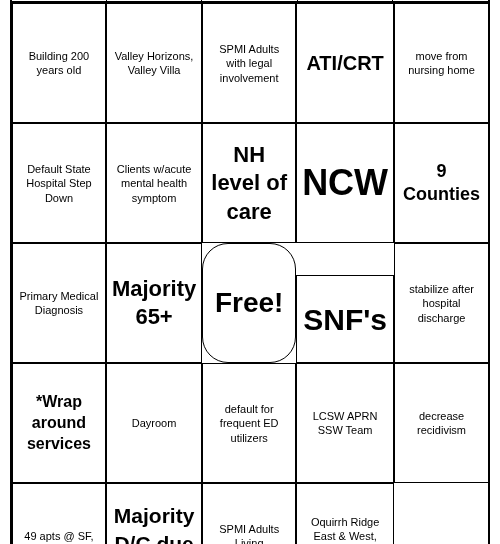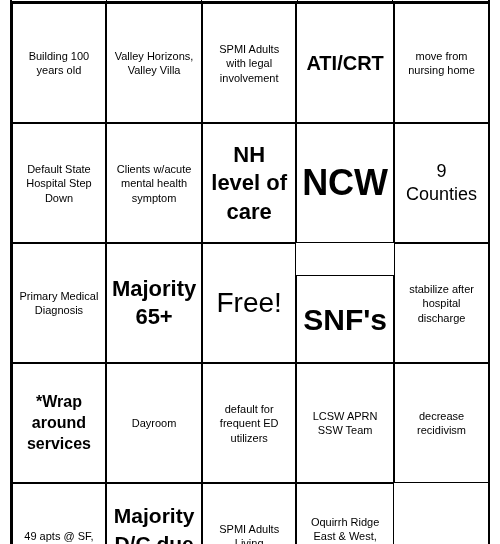--- a/index.html
+++ b/index.html
@@ -65,31 +65,32 @@
       border-right: none;
     }
 
     .bingo-cell.large-text {
       font-size: 20px;
       font-weight: bold;
     }
 
     .bingo-cell.free {
       font-size: 28px;
-      font-weight: normal;
+      font-weight: bold;
+      border-radius: 26px;
     }
 
     .bingo-cell.ncw {
       font-size: 36px;
       font-weight: bold;
     }
 
     .bingo-cell.counties {
       font-size: 18px;
-      font-weight: normal;
+      font-weight: bold;
     }
 
     .bingo-cell.snf {
       font-size: 30px;
       font-weight: bold;
       margin-top: 32px;
     }
 
     .bingo-cell.majority {
       font-size: 22px;
@@ -116,21 +117,21 @@
 
 <div class="bingo-card">
   <div class="bingo-header">
     <div class="bingo-letter">B</div>
     <div class="bingo-letter">I</div>
     <div class="bingo-letter">N</div>
     <div class="bingo-letter">G</div>
     <div class="bingo-letter">O</div>
   </div>
   <div class="bingo-grid">
-  <div class="bingo-cell">Building 100 years old</div>
+  <div class="bingo-cell">Building 200 years old</div>
       <div class="bingo-cell">Valley Horizons, Valley Villa</div>
       <div class="bingo-cell">SPMI Adults with legal involvement</div>
       <div class="bingo-cell large-text">ATI/CRT</div>
       <div class="bingo-cell">move from nursing home</div>
       <div class="bingo-cell">Default State Hospital Step Down</div>
       <div class="bingo-cell">Clients w/acute mental health symptom</div>
       <div class="bingo-cell nh-level">NH level of care</div>
       <div class="bingo-cell ncw">NCW</div>
       <div class="bingo-cell counties">9 Counties</div>
       <div class="bingo-cell">Primary Medical Diagnosis</div>

